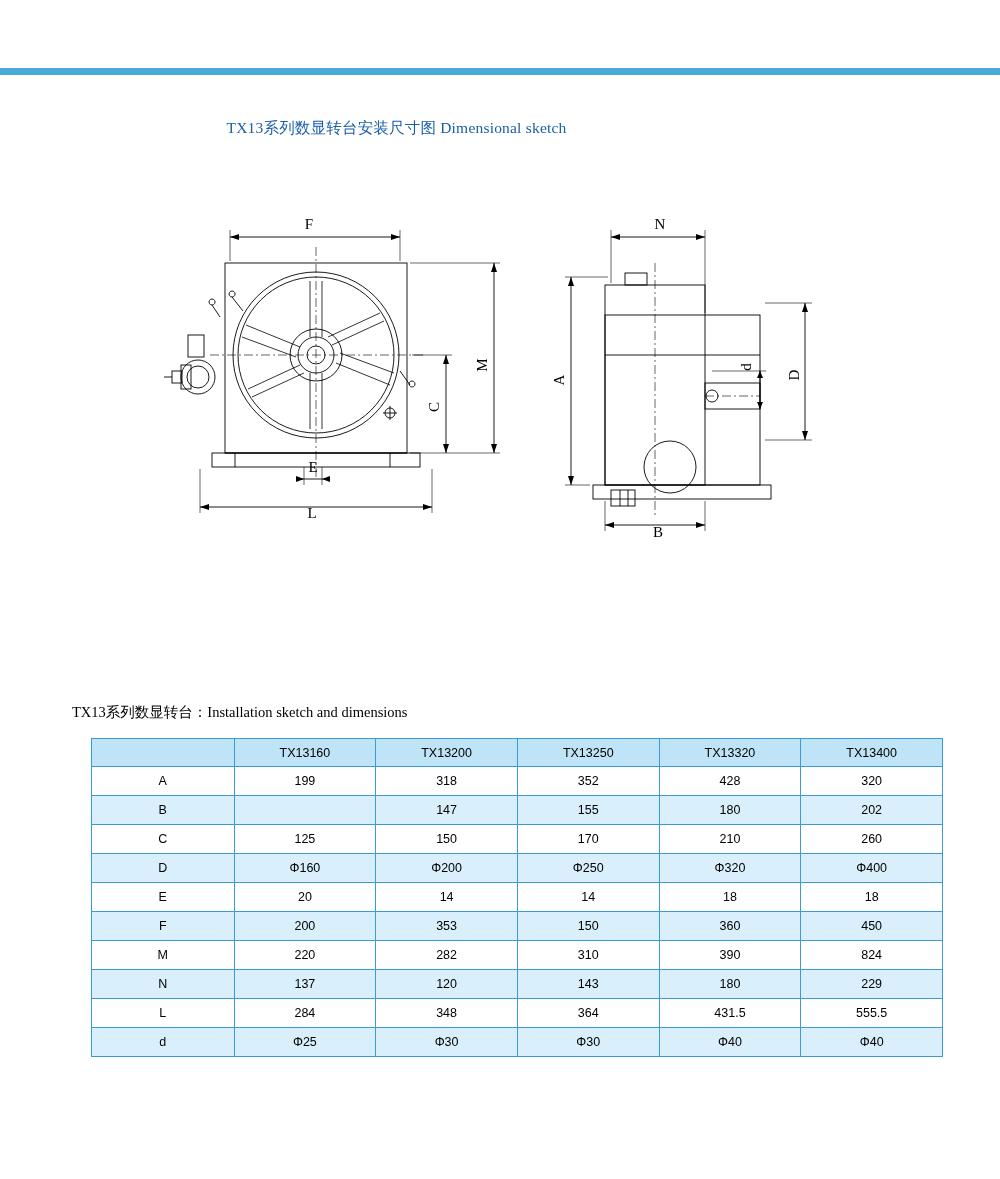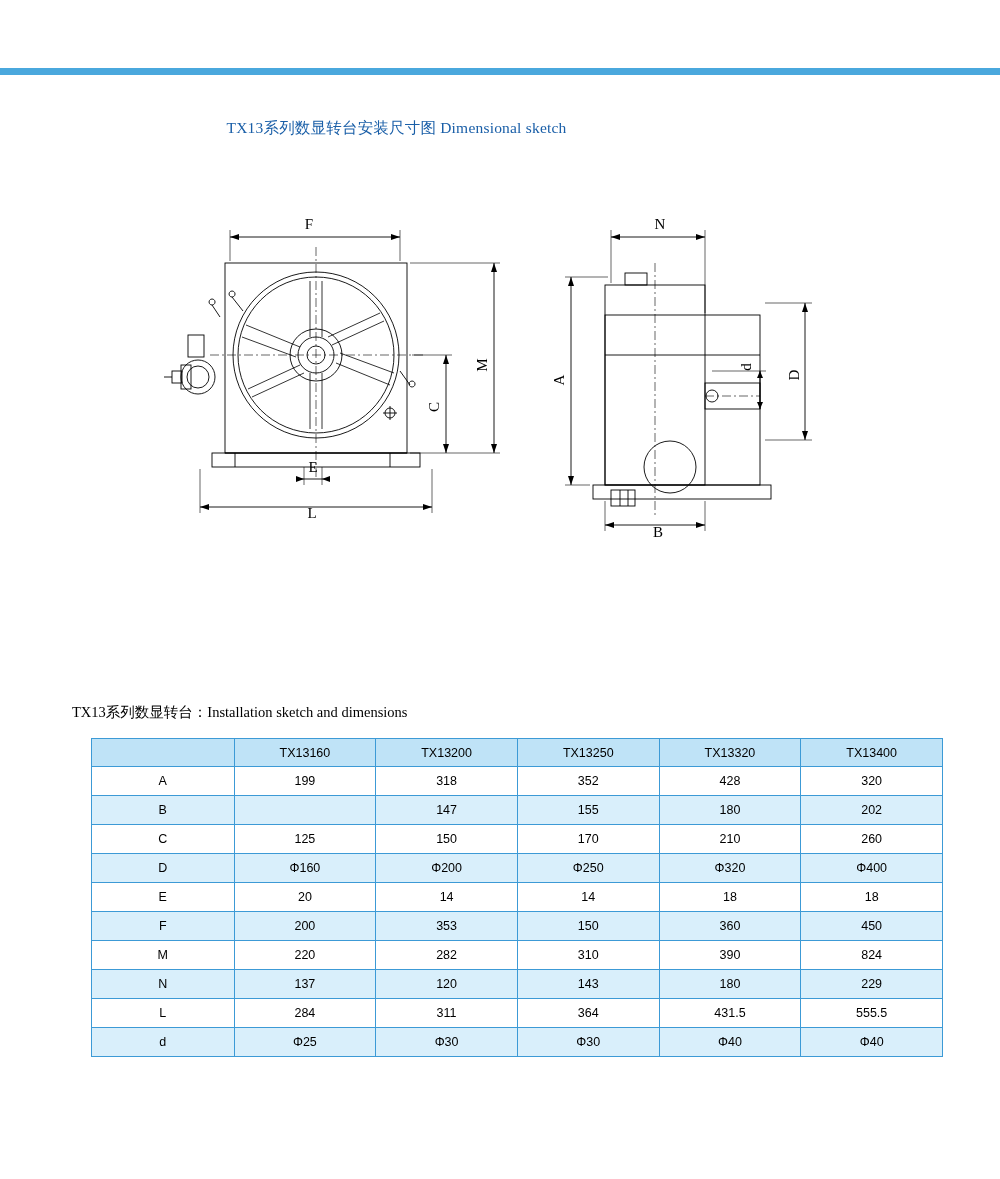--- a/index.html
+++ b/index.html
@@ -316,21 +316,21 @@
       <td>N</td>
       <td>137</td>
       <td>120</td>
       <td>143</td>
       <td>180</td>
       <td>229</td>
     </tr>
     <tr>
       <td>L</td>
       <td>284</td>
-      <td>311</td>
+      <td>348</td>
       <td>364</td>
       <td>431.5</td>
       <td>555.5</td>
     </tr>
     <tr class="alt">
       <td>d</td>
       <td>Φ25</td>
       <td>Φ30</td>
       <td>Φ30</td>
       <td>Φ40</td>

